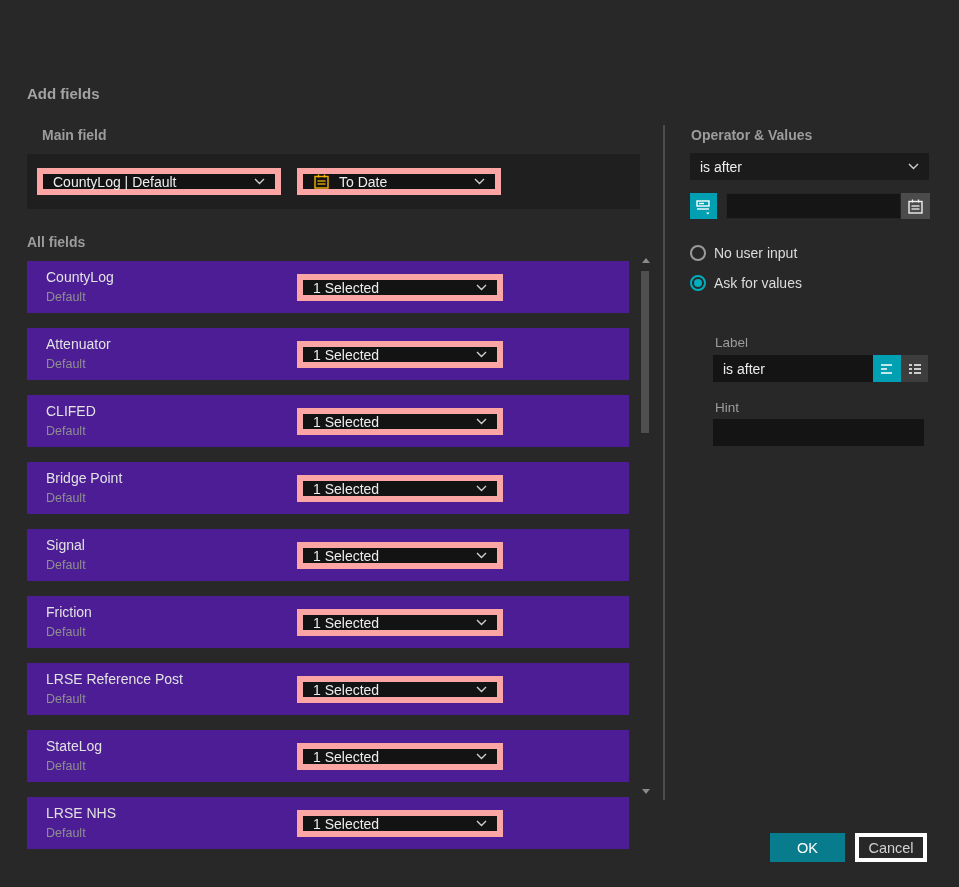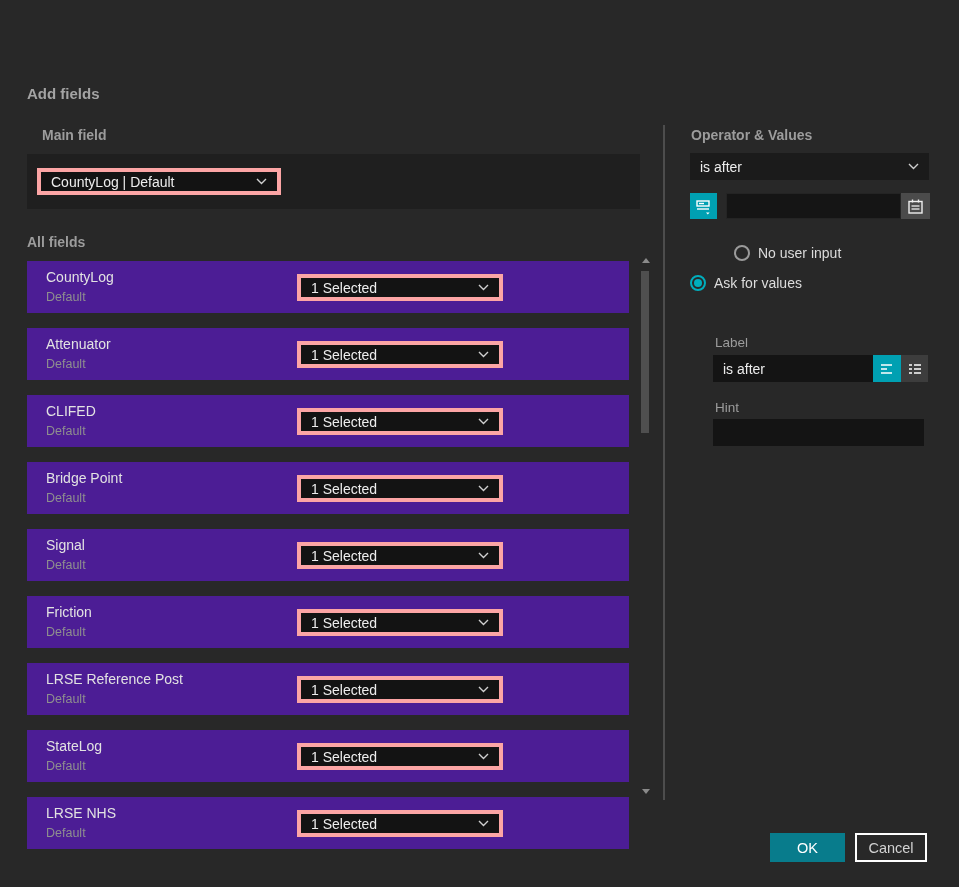--- a/index.html
+++ b/index.html
@@ -25,21 +25,21 @@
     background:none; border:none; cursor:pointer;
   }
   
   .sec-label { position:absolute; font-size:14px; font-weight:700; color:#9c9c9c; }
   .add-fields { left:27px; top:85px; font-size:15px; color:#a3a3a3; }
   .lbl-main-field { left:42px; top:127px; }
   .lbl-all-fields { left:27px; top:234px; }
   .lbl-op-values { left:691px; top:127px; }
   
   .dd {
-    position:absolute; height:27px; background:#131313; border:4px solid #fca5a5;
+    position:absolute; height:27px; background:#131313; border:6px solid #fca5a5;
     display:flex; align-items:center; padding:0 10px; cursor:pointer;
   }
   .dd .dd-text { flex:1; font-size:14px; color:#ededed; white-space:nowrap; overflow:hidden; }
   .dd .chev { flex:none; margin-left:6px; display:flex; }
   
   .main-panel { position:absolute; left:27px; top:154px; width:613px; height:55px; background:#1f1f1f; }
   .dd-main-field { left:10px; top:14px; width:244px; }
   .dd-main-date  { left:270px; top:14px; width:204px; }
   .dd-main-date .cal-gold { margin-right:9px; display:flex; }
   
@@ -68,21 +68,21 @@
   }
   .field-btn { left:690px; top:193px; background:#00a0b2; }
   .value-input {
     position:absolute; left:726px; top:193px; width:175px; height:26px;
     background:#151515; border:1px solid #242424; color:#ededed; font-size:14px; padding:0 8px;
     font-family:"Liberation Sans", sans-serif;
   }
   .cal-btn { left:901px; top:193px; width:29px; background:#4b4b4b; }
   
   .radio-row { position:absolute; left:690px; display:flex; align-items:center; cursor:pointer; }
-  .radio-row-1 { top:245px;margin-left:44px; }
+  .radio-row-1 { top:245px; }
   .radio-row-2 { top:275px;justify-content:center; }
   .radio-circle {
     width:16px; height:16px; border:2px solid #9b9b9b; border-radius:50%;
     display:flex; align-items:center; justify-content:center; background:transparent;
   }
   .radio-circle.checked { border-color:#00aebd; }
   .radio-circle.checked::after { content:""; width:8px; height:8px; border-radius:50%; background:#00aebd; }
   .radio-label { margin-left:8px; font-size:14px; color:#dcdcdc; }
   .choose-btn {
     position:absolute; left:713px; top:304px; width:217px; height:27px;
@@ -104,38 +104,55 @@
     font-family:"Liberation Sans", sans-serif;
   }
   
   .ok-btn {
     position:absolute; left:770px; top:833px; width:75px; height:29px;
     background:#087c8c; border:none; color:#fff; font-size:14.5px; cursor:pointer;
     font-family:"Liberation Sans", sans-serif;
   }
   .cancel-btn {
     position:absolute; left:855px; top:833px; width:72px; height:29px;
-    background:transparent; border:2px solid #ffffff; color:#d2d2d2; font-size:14.5px; cursor:pointer;
+    background:transparent; border:4px solid #ffffff; color:#d2d2d2; font-size:14.5px; cursor:pointer;
     font-family:"Liberation Sans", sans-serif;
   }
 </style>
 </head>
 <body>
 
 <div class="dialog">
 
 
   <div class="sec-label add-fields">Add fields</div>
   <div class="sec-label lbl-main-field">Main field</div>
   <div class="sec-label lbl-all-fields">All fields</div>
   <div class="sec-label lbl-op-values">Operator &amp; Values</div>
 
   <div class="main-panel">
     <div class="dd dd-main-field">
       <span class="dd-text">CountyLog | Default</span>
+      <span class="chev">
+        <svg width="11" height="7" viewBox="0 0 11 7">
+            <path d="M1 1l4.5 4.5L10 1" fill="none" stroke="#cfcfcf" stroke-width="1.4"></path>
+          </svg>
+      </span>
+    </div>
+    <div class="dd dd-main-date">
+      <span class="cal-gold">
+        <svg width="17" height="17" viewBox="0 0 17 17">
+          <rect x="2" y="3.5" width="13" height="11.5" fill="none" stroke="#f2b200" stroke-width="1.4"></rect>
+          <line x1="5.5" y1="1.5" x2="5.5" y2="4.5" stroke="#f2b200" stroke-width="1.4"></line>
+          <line x1="11.5" y1="1.5" x2="11.5" y2="4.5" stroke="#f2b200" stroke-width="1.4"></line>
+          <line x1="4.5" y1="8" x2="12.5" y2="8" stroke="#f2b200" stroke-width="1.3"></line>
+          <line x1="4.5" y1="11" x2="12.5" y2="11" stroke="#f2b200" stroke-width="1.3"></line>
+        </svg>
+      </span>
+      <span class="dd-text">To Date</span>
       <span class="chev">
         <svg width="11" height="7" viewBox="0 0 11 7">
             <path d="M1 1l4.5 4.5L10 1" fill="none" stroke="#cfcfcf" stroke-width="1.4"></path>
           </svg>
       </span>
     </div>
   </div>
 
   <div class="fields-list">
 

